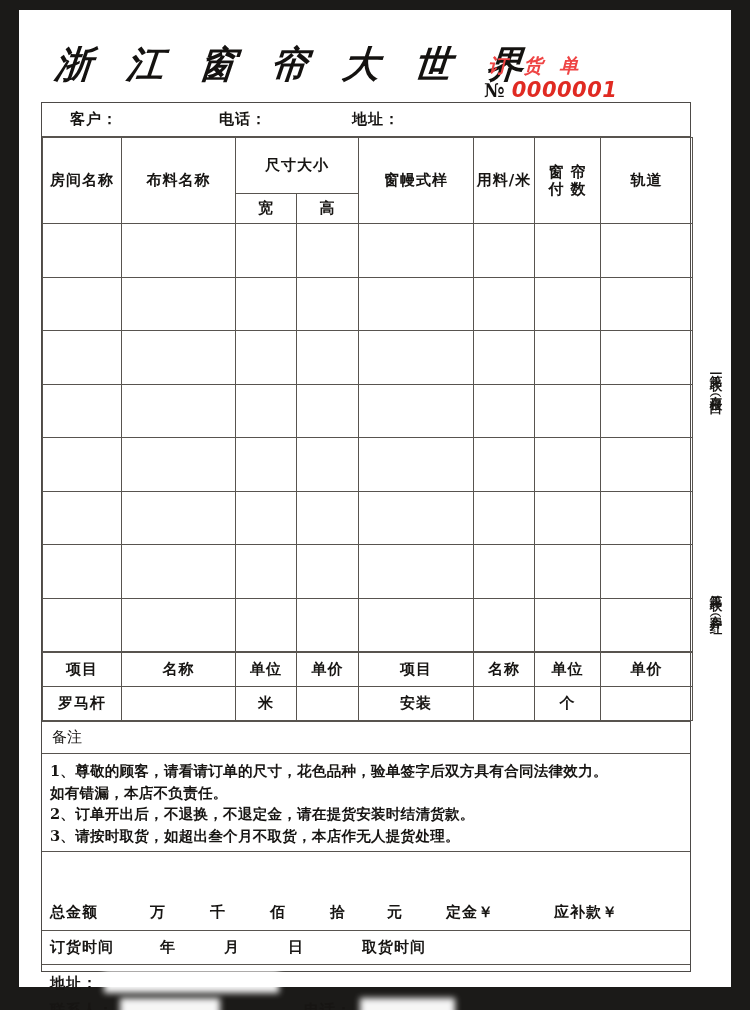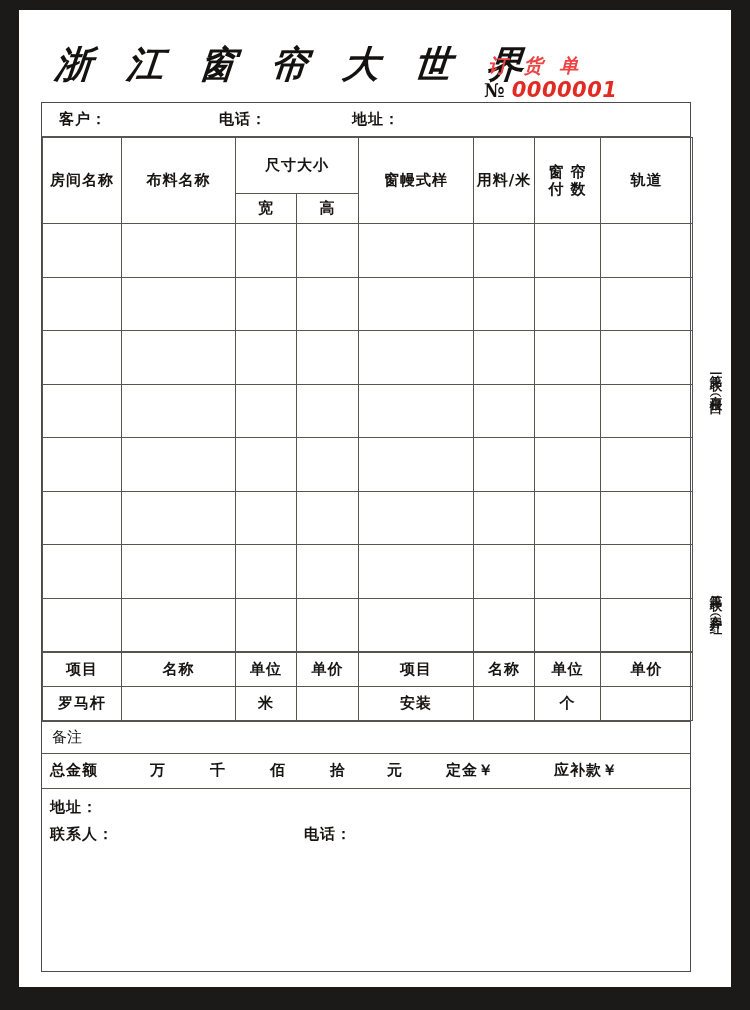--- a/index.html
+++ b/index.html
@@ -118,21 +118,21 @@
   }
   #cust-strip span {
     position: absolute;
     top: 7px;
     font-family: "DejaVu Serif", "Liberation Serif", serif;
     font-weight: 700;
     font-size: 15px;
     color: #171513;
     letter-spacing: 1px;
   }
-  #cust-customer { left: 17px; }
+  #cust-customer { left: 28px; }
   #cust-phone    { left: 177px; }
   #cust-address  { left: 310px; }
 
   
   #item-grid td { font-size: 15px; letter-spacing: 1px; }
   #item-grid .hdr { height: 56px; }
   #item-grid .datarow td { height: 52.5px; }
   #item-grid .sizehdr-top { height: 25px; font-size: 15px; }
   #item-grid .sizehdr-bot { height: 29px; font-size: 15px; }
   .two-line { line-height: 1.12; }
@@ -168,20 +168,21 @@
     line-height: 1.48;
     white-space: pre-line;
     letter-spacing: 0.2px;
   }
 
   
   #money-row {
     height: 34px;
     border-bottom: 1.3px solid #58544f;
     position: relative;
+    margin-top: 44px;
   }
   #money-row span {
     position: absolute;
     top: 7px;
     font-family: "DejaVu Serif", "Liberation Serif", serif;
     font-weight: 700;
     font-size: 15px;
     color: #171513;
     letter-spacing: 1px;
   }
@@ -424,32 +425,45 @@
             <td></td>
             <td>个</td>
             <td></td>
           </tr>
         </tbody>
     </table>
 
     <div id="remark-title">
       <span>备注</span>
     </div>
+    <div id="terms">
+        <div class="term">1、尊敬的顾客，请看请订单的尺寸，花色品种，验单签字后双方具有合同法律效力。
+    如有错漏，本店不负责任。</div>
+        <div class="term">2、订单开出后，不退换，不退定金，请在提货安装时结清货款。</div>
+        <div class="term">3、请按时取货，如超出叁个月不取货，本店作无人提货处理。</div>
+      </div>
 
     <div id="money-row">
       <span id="m-total">总金额</span>
       <span id="m-wan">万</span>
       <span id="m-qian">千</span>
       <span id="m-bai">佰</span>
       <span id="m-shi">拾</span>
       <span id="m-yuan">元</span>
       <span id="m-dep">定金￥</span>
       <span id="m-due">应补款￥</span>
     </div>
 
+    <div id="date-row">
+      <span id="d-order">订货时间</span>
+      <span id="d-year">年</span>
+      <span id="d-month">月</span>
+      <span id="d-day">日</span>
+      <span id="d-pick">取货时间</span>
+    </div>
 
     <div id="footer-box">
       <span class="lbl" id="f-addr">地址：</span>
       <span class="lbl" id="f-contact">联系人：</span>
       <span class="lbl" id="f-phone">电话：</span>
       <div class="redact" id="r-addr"></div>
       <div class="redact" id="r-contact"></div>
       <div class="redact" id="r-phone"></div>
     </div>
 

